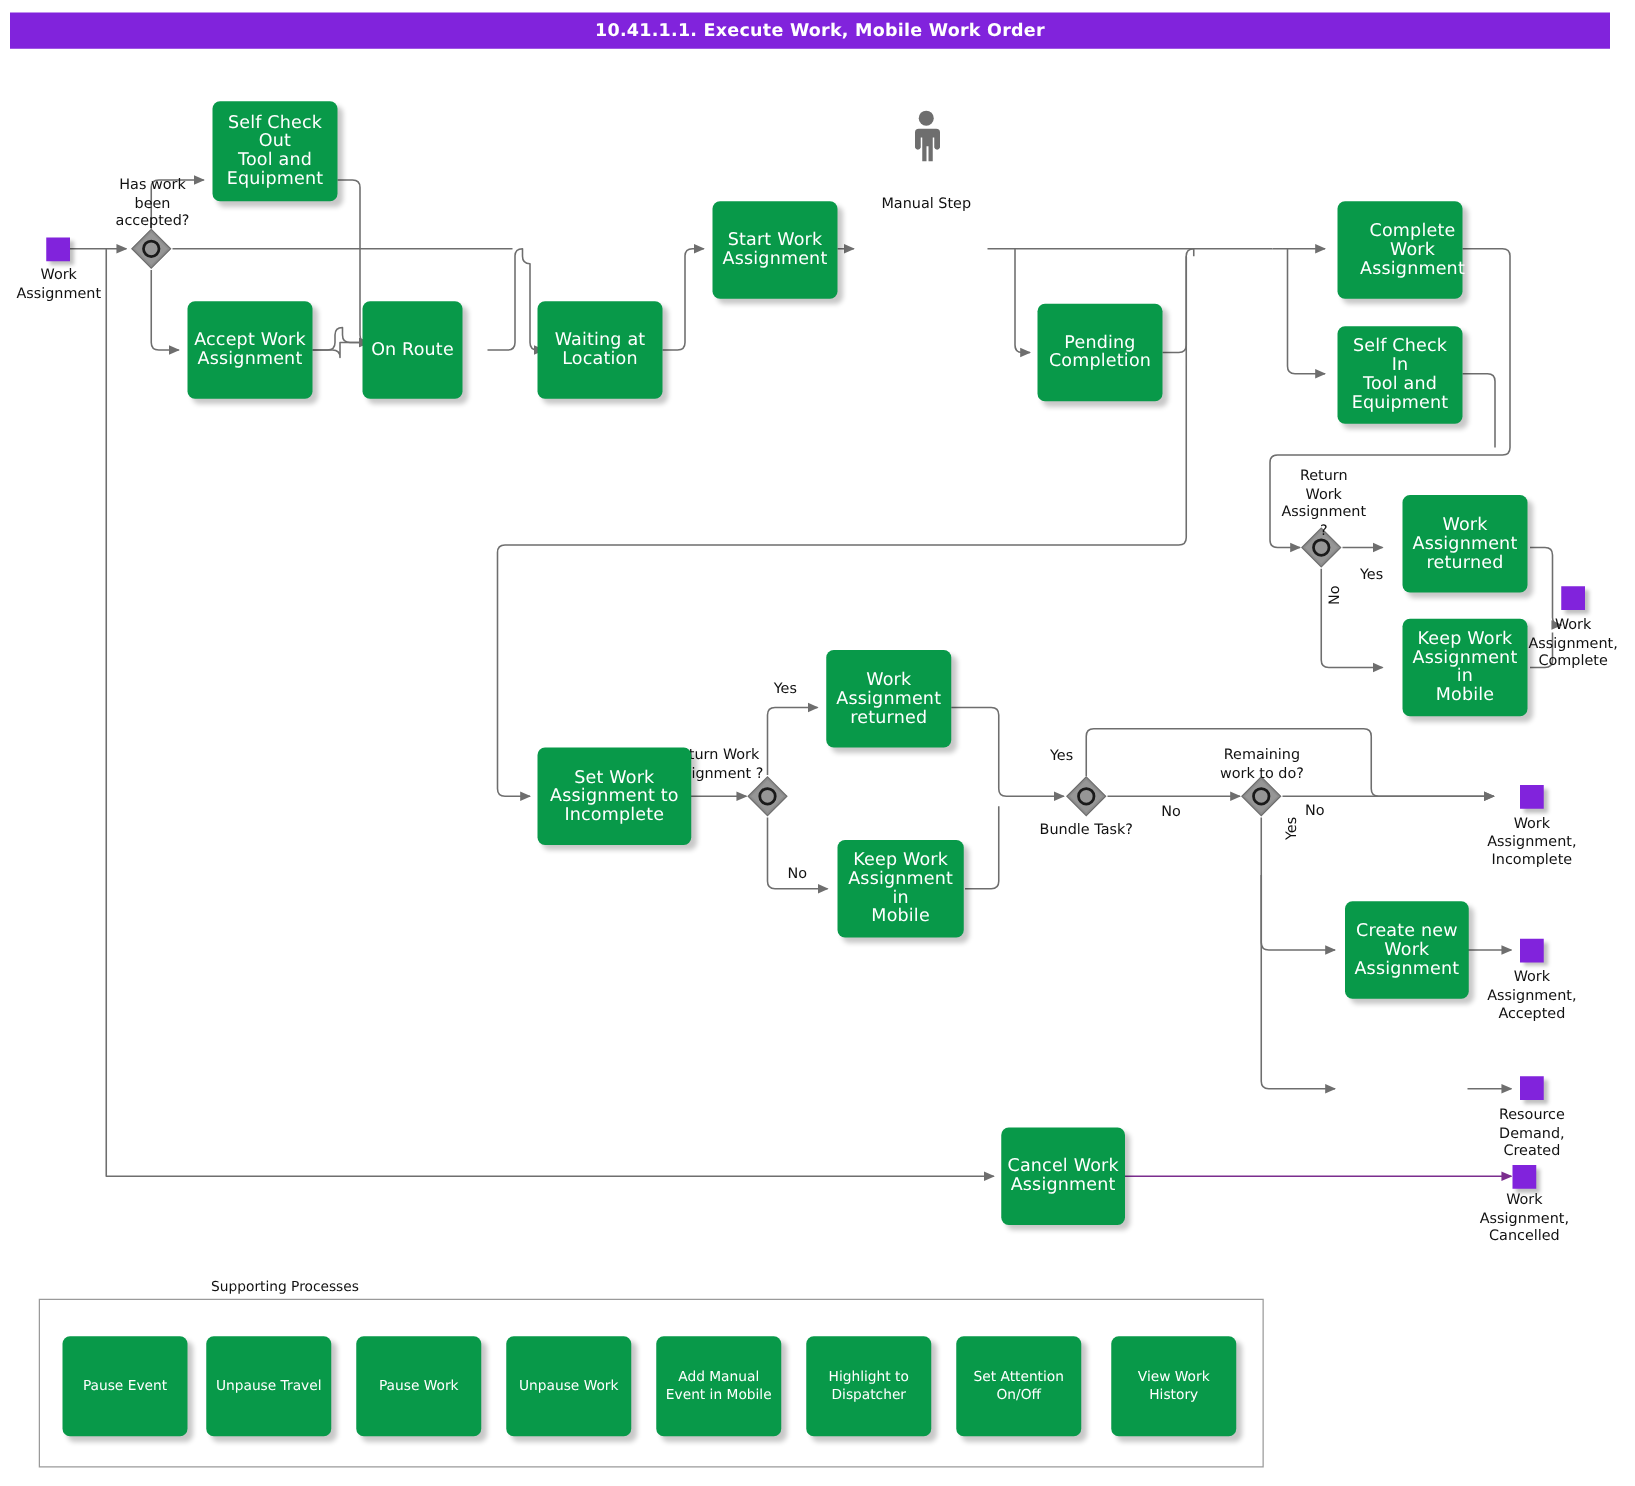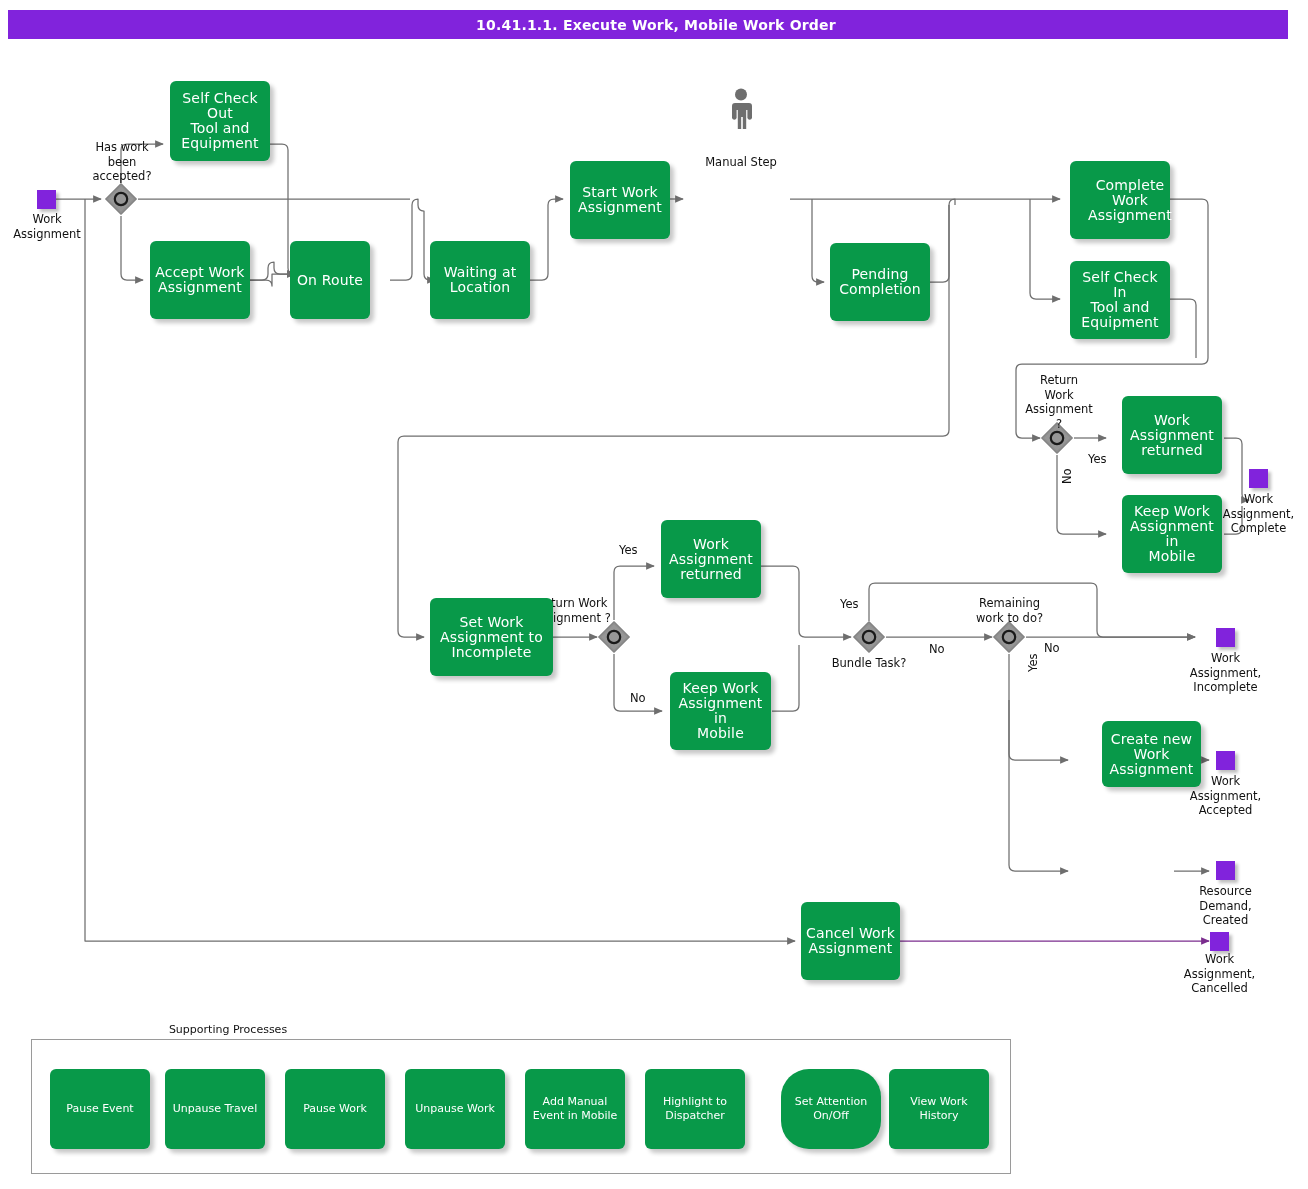--- a/index.html
+++ b/index.html
@@ -250,21 +250,21 @@
 Incomplete</div>
 
   <div class="task" style="left: 661px; top: 520px; width: 100px; height: 78px; white-space: pre-line;">Work
 Assignment
 returned</div>
 
   <div class="task" style="left: 670px; top: 672px; width: 101px; height: 78px; white-space: pre-line;">Keep Work
 Assignment in
 Mobile</div>
 
-  <div class="task" style="left: 1076px; top: 721px; width: 99px; height: 66px; white-space: pre-line; margin-left: 26px;">Create new
+  <div class="task" style="left: 1076px; top: 721px; width: 99px; height: 78px; white-space: pre-line;">Create new
 Work
 Assignment</div>
 
 
   <div class="task" style="left: 801px; top: 902px; width: 99px; height: 78px; white-space: pre-line;">Cancel Work
 Assignment</div>
 
   <div class="event" style="left:1249px;top:469px;"></div>
   <div class="evt-label" style="left: 1196px; top: 492px; width: 125px; white-space: pre-line;">Work
 Assignment,
@@ -308,16 +308,16 @@
 <div id="sp-box"></div>
 
 <div class="sp-task" style="left: 50px; white-space: pre-line;">Pause Event</div>
 <div class="sp-task" style="left: 165px; white-space: pre-line;">Unpause Travel</div>
 <div class="sp-task" style="left: 285px; white-space: pre-line;">Pause Work</div>
 <div class="sp-task" style="left: 405px; white-space: pre-line;">Unpause Work</div>
 <div class="sp-task" style="left: 525px; white-space: pre-line;">Add Manual
 Event in Mobile</div>
 <div class="sp-task" style="left: 645px; white-space: pre-line;">Highlight to
 Dispatcher</div>
-<div class="sp-task" style="left: 781px; white-space: pre-line; border-radius: 28px;">Set Attention
+<div class="sp-task" style="left: 765px; white-space: pre-line;">Set Attention
 On/Off</div>
 <div class="sp-task" style="left: 889px; white-space: pre-line;">View Work
 History</div>
 
 </body></html>

